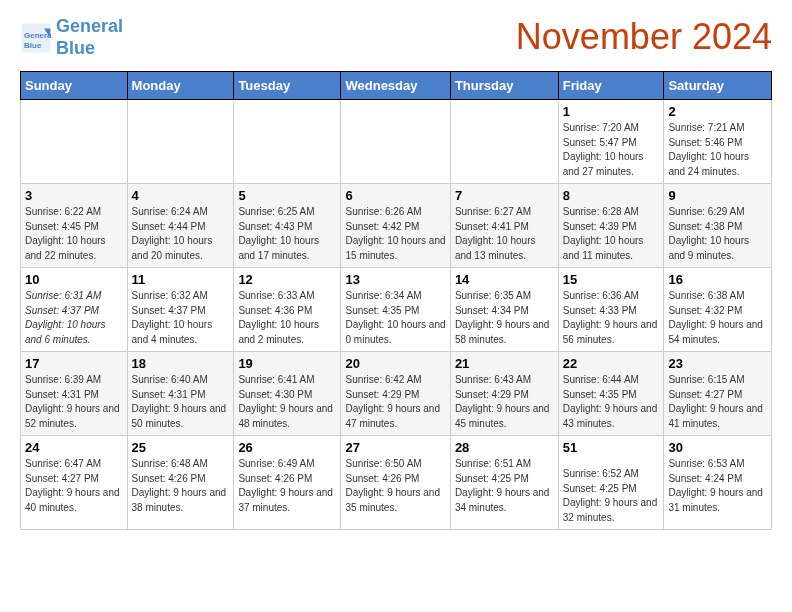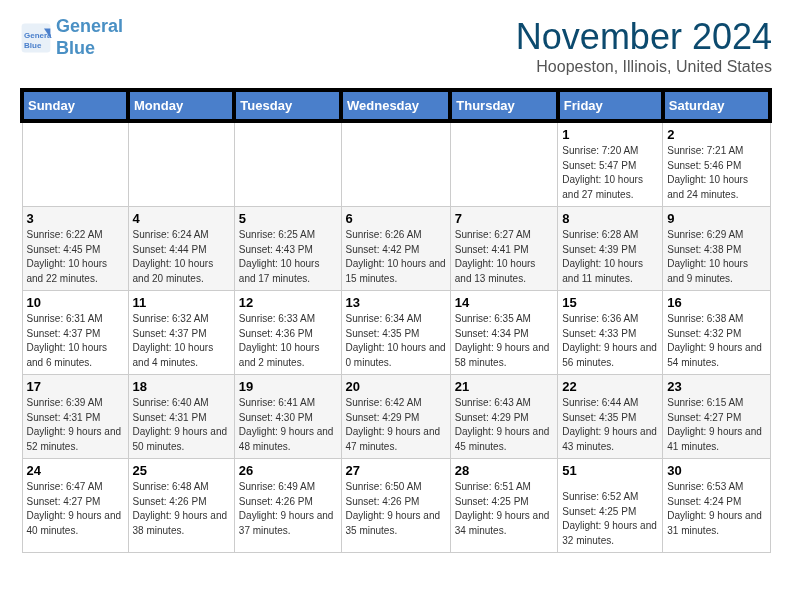--- a/index.html
+++ b/index.html
@@ -4,24 +4,24 @@
   <style>
     * { box-sizing: border-box; margin: 0; padding: 0; }
     body { font-family: Arial, sans-serif; background: #fff; width: 792px; min-height: 612px; }
     .container { padding: 16px 20px; }
     .header { display: flex; justify-content: space-between; align-items: flex-start; margin-bottom: 12px; }
     .logo { display: flex; align-items: center; }
     .logo-text { font-size: 18px; font-weight: bold; color: #333; line-height: 1.2; }
     .logo-text span { color: #4a90c4; }
     .logo-icon { width: 32px; height: 32px; margin-right: 4px; }
     .title-section { text-align: right; }
-    .month-title { font-size: 36px; font-weight: normal; color: #0c4a6e; }
+    .month-title { font-size: 36px; font-weight: normal; color: #c2410c; }
     .location { font-size: 16px; color: #555; }
     table { width: 100%; border-collapse: collapse; font-size: 11px; }
-    thead th { background: #4a7fcb; color: #fff; padding: 6px 4px; text-align: left; font-size: 13px; font-weight: bold; border: 4px solid #000000; }
+    thead th { background: #4a7fcb; color: #fff; padding: 6px 4px; text-align: left; font-size: 13px; font-weight: bold; border: 1px solid #000000; }
     tbody td { border: 1px solid #ccc; vertical-align: top; padding: 4px; min-height: 80px; height: 80px; width: 113px; }
     tbody tr:nth-child(even) td { background: #f5f5f5; }
     tbody tr:nth-child(odd) td { background: #fff; }
     .day-num { font-weight: bold; font-size: 13px; margin-bottom: 2px; }
     .day-info { font-size: 10px; color: #333; line-height: 1.45; }
     .empty { background: #fff !important; }
   </style>
 </head>
 <body>
 
@@ -36,21 +36,20 @@
       </svg>
       <div>
         <div class="logo-text">
           <span>General</span><br>
           <span>Blue</span>
         </div>
       </div>
     </div>
     <div class="title-section">
       <div class="month-title">November 2024</div>
-      <div class="location">Hoopeston, Illinois, United States</div>
     </div>
   </div>
 
   <table>
     <thead>
       <tr>
       <th>Sunday</th>
           <th>Monday</th>
           <th>Tuesday</th>
           <th>Wednesday</th>
@@ -119,21 +118,21 @@
           <td>
             <div class="day-num">9</div>
             <div class="day-info" style="white-space: pre-line;">Sunrise: 6:29 AM
 Sunset: 4:38 PM
 Daylight: 10 hours and 9 minutes.</div>
           </td>
         </tr>
         <tr>
           <td>
             <div class="day-num">10</div>
-            <div class="day-info" style="white-space: pre-line;">Sunrise: 6:31 AM
+            <div class="day-info" style="white-space: pre-line; font-style: italic;">Sunrise: 6:31 AM
 Sunset: 4:37 PM
 Daylight: 10 hours and 6 minutes.</div>
           </td>
           <td>
             <div class="day-num">11</div>
             <div class="day-info" style="white-space: pre-line;">Sunrise: 6:32 AM
 Sunset: 4:37 PM
 Daylight: 10 hours and 4 minutes.</div>
           </td>
           <td>

